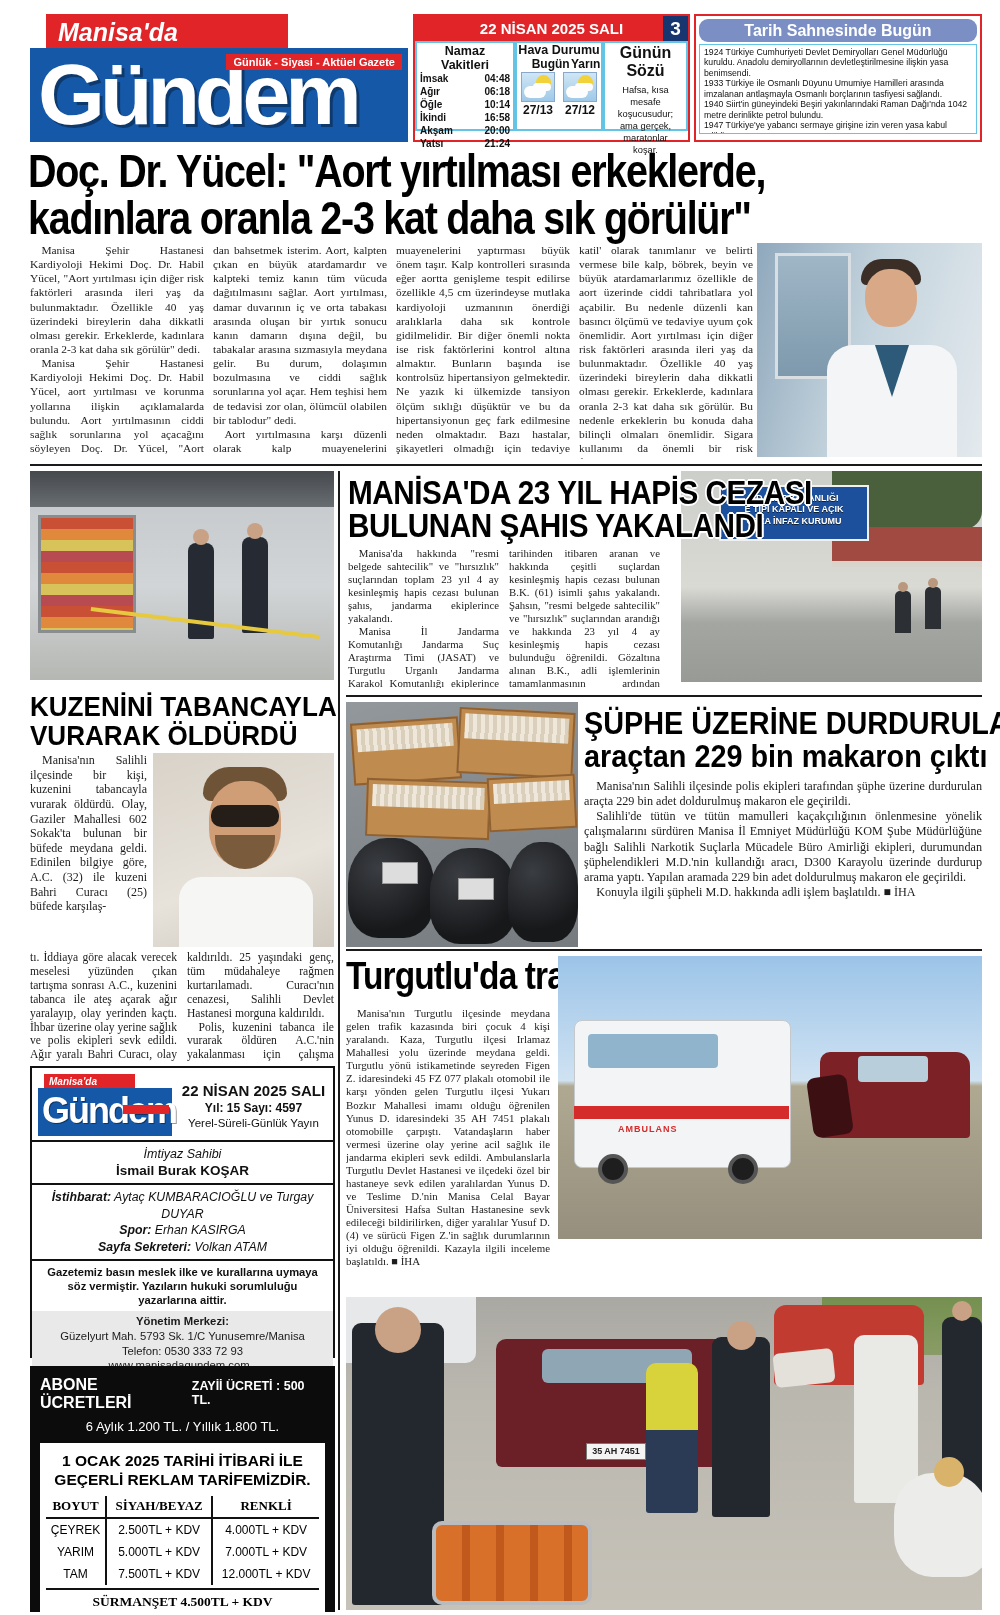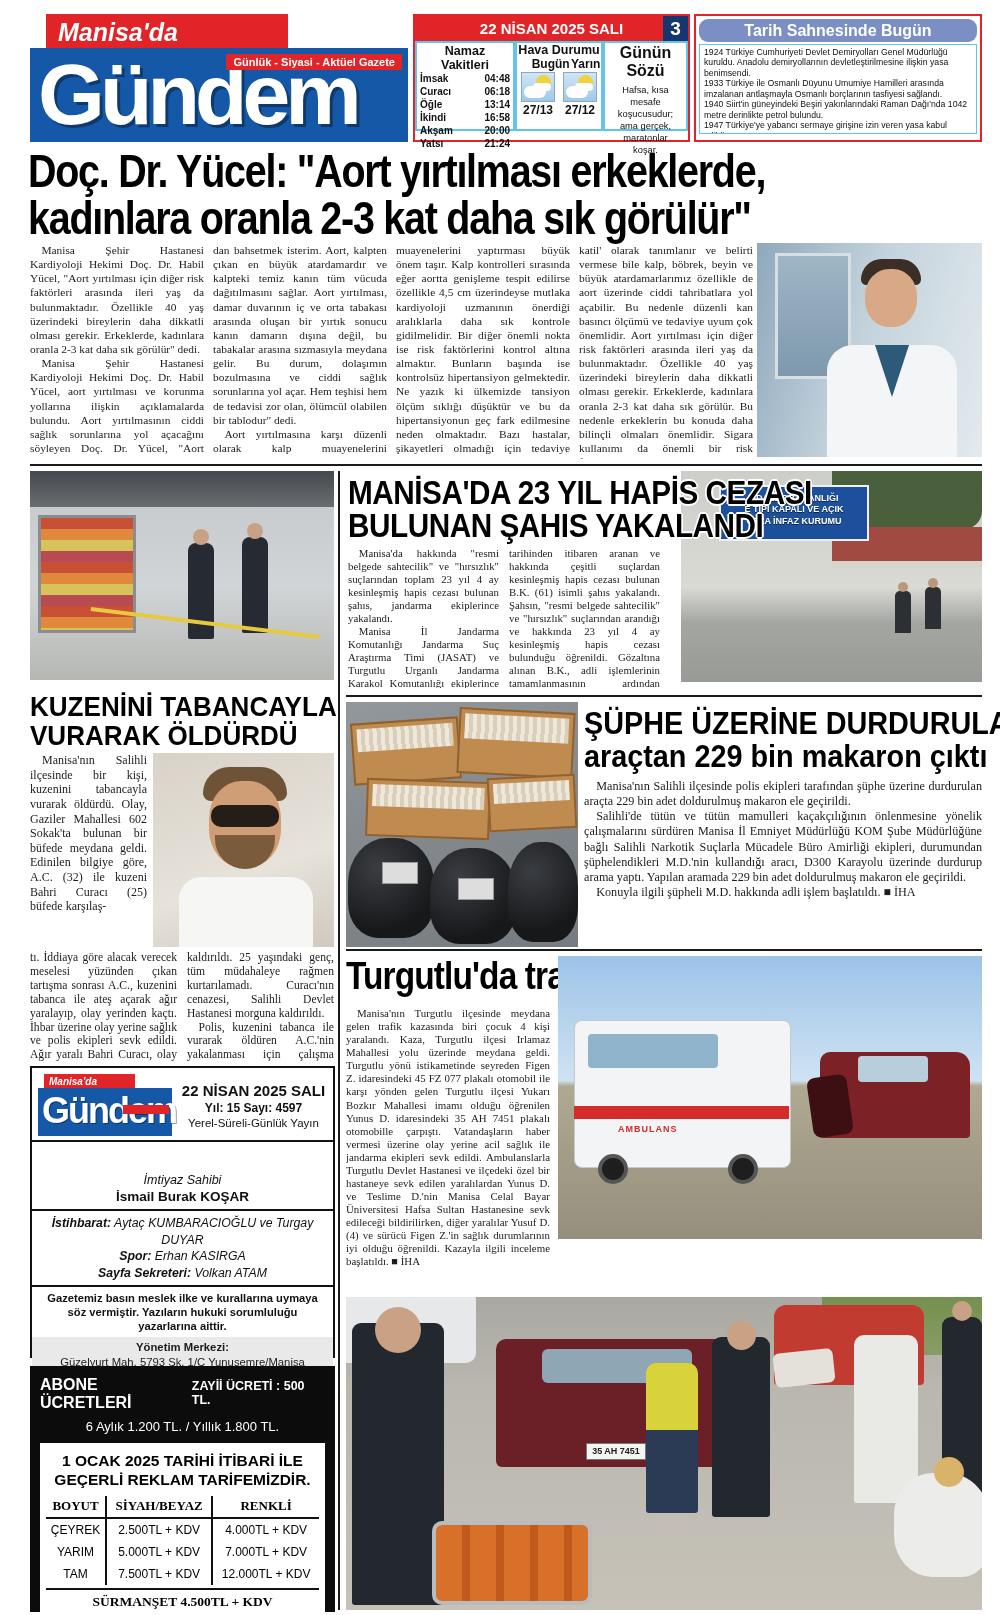--- a/index.html
+++ b/index.html
@@ -133,21 +133,21 @@
   .imp-head{display:flex;align-items:center;gap:8px;padding:6px 6px 4px;border-bottom:2px solid #111;}
   .mini-logo{position:relative;width:134px;height:62px;flex:none;}
   .mini-region{position:absolute;left:6px;top:0;width:86px;height:15px;background:#e02428;color:#fff;font-style:italic;font-weight:bold;font-size:10px;line-height:15px;padding-left:5px;}
   .mini-box{position:absolute;left:0;top:14px;width:134px;height:48px;background:#1558a7;}
   .mini-title{color:#fff;font-weight:bold;font-size:36px;line-height:46px;letter-spacing:-2px;padding-left:4px;text-shadow:1px 1px 0 rgba(0,0,0,.4);}
   .mini-tag{position:absolute;right:3px;top:17px;width:46px;height:9px;background:#e02428;}
   .imp-date{flex:1;text-align:center;}
   .imp-date .d1{font-weight:bold;font-size:15px;}
   .imp-date .d2{font-weight:bold;font-size:12px;margin-top:2px;}
   .imp-date .d3{font-size:11.5px;margin-top:2px;}
-  .imp-people{display:flex;border-bottom:2px solid #111;margin-top:26px;}
+  .imp-people{display:flex;border-bottom:2px solid #111;}
   .imp-cell{flex:1;text-align:center;padding:5px 2px;}
   .imp-cell+.imp-cell{border-left:2px solid #111;}
   .imp-label{font-style:italic;font-size:12.5px;}
   .imp-name{font-weight:bold;font-size:13.5px;margin-top:2px;}
   .imp-staff{border-bottom:2px solid #111;padding:4px 2px;text-align:center;font-size:12.3px;font-style:italic;line-height:1.35;}
   .imp-staff b{font-style:italic;}
   .imp-pledge{padding:4px 6px;font-weight:bold;font-size:11.2px;text-align:center;line-height:1.25;}
   .imp-mgmt{background:#e9e9e9;padding:3px 5px;font-size:11.3px;line-height:1.3;color:#1a1a1a;}
   .imp-mgmt .c{text-align:center;}
   .imp-mgmt .l{text-align:left;}
@@ -182,26 +182,26 @@
   <div class="info-left">
     <div class="date-bar">22 NİSAN 2025 SALI</div>
     <div class="info-row">
       <div class="ibox prayer">
         <div class="prayer-title">Namaz Vakitleri</div>
         <div class="prow">
             <span>İmsak</span>
             <span>04:48</span>
           </div>
         <div class="prow">
-            <span>Curacı</span>
+            <span>Ağır</span>
             <span>06:18</span>
           </div>
         <div class="prow">
             <span>Öğle</span>
-            <span>13:14</span>
+            <span>10:14</span>
           </div>
         <div class="prow">
             <span>İkindi</span>
             <span>16:58</span>
           </div>
         <div class="prow">
             <span>Akşam</span>
             <span>20:00</span>
           </div>
         <div class="prow">

